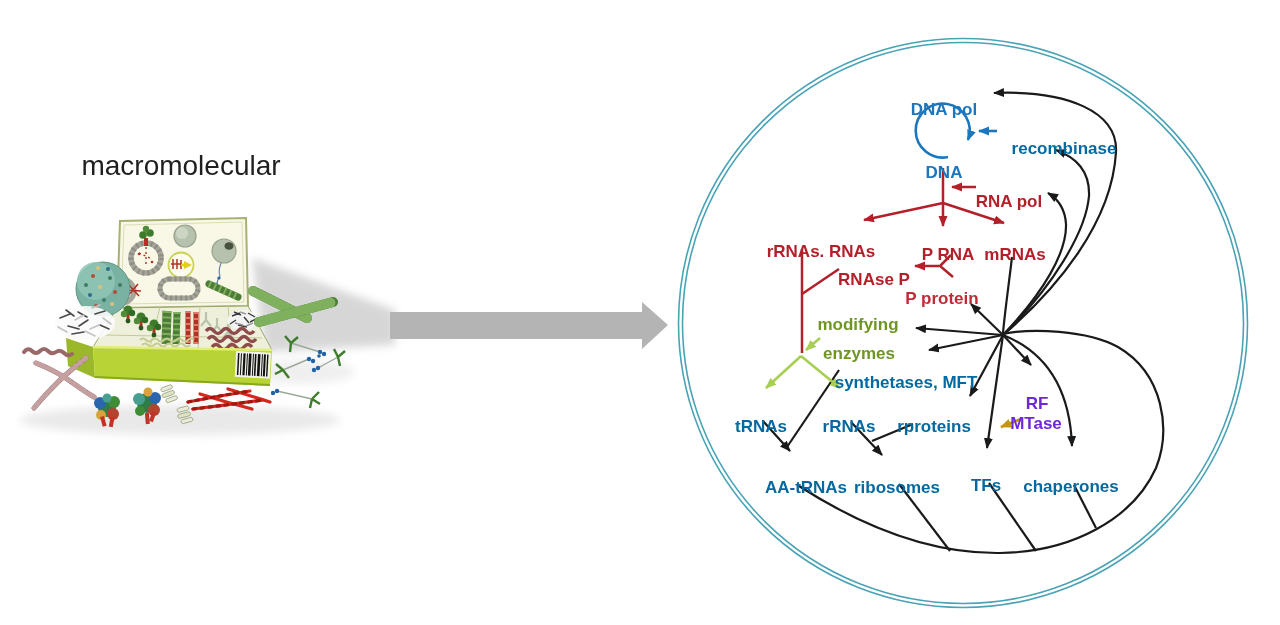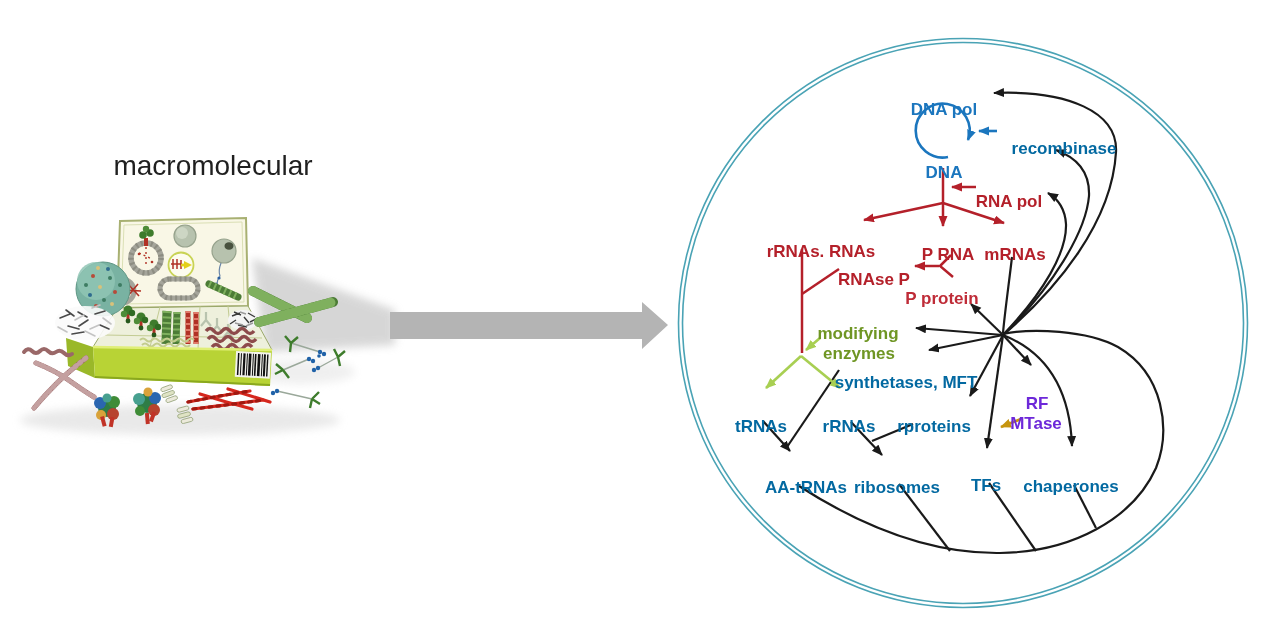--- a/index.html
+++ b/index.html
@@ -9,21 +9,21 @@
   .lbl{position:absolute;transform:translate(-50%,-50%);
        font:700 17px/1.1 "Liberation Sans",sans-serif;white-space:nowrap;margin-top:15px;}
   .c-blue{color:#1b76be}
   .c-red{color:#b4202a}
   .c-crimson{color:#bf2c38}
   .c-green{color:#6f9624}
   .c-gold{color:#6d28d9}
   .c-black{color:#0369a1}
   .title{position:absolute;left:181px;top:166px;transform:translate(-50%,-50%);
          font:400 28px/38px "Liberation Sans",sans-serif;color:#1f1f1f;
-         text-align:center;white-space:nowrap;margin-left:32px;}
+         text-align:center;white-space:nowrap;}
 </style>
 </head>
 <body>
 
 <div class="stage">
 
 <svg width="1280" height="625" viewBox="0 0 1280 625">
   <defs>
     <filter id="soft" x="-40%" y="-40%" width="180%" height="180%">
           <feGaussianBlur stdDeviation="4.5"></feGaussianBlur>
@@ -360,21 +360,21 @@
 
 <span class="lbl c-blue" style="left:944px;top:95px">DNA pol</span>
 <span class="lbl c-black" style="left:1064px;top:134px">recombinase</span>
 <span class="lbl c-blue" style="left:944px;top:158px">DNA</span>
 <span class="lbl c-red" style="left:1009px;top:187px">RNA pol</span>
 <span class="lbl c-red" style="left:821px;top:237px">rRNAs. RNAs</span>
 <span class="lbl c-red" style="left:948px;top:240px">P RNA</span>
 <span class="lbl c-red" style="left:1015px;top:240px">mRNAs</span>
 <span class="lbl c-red" style="left:874px;top:265px">RNAse P</span>
 <span class="lbl c-crimson" style="left:942px;top:284px">P protein</span>
-<span class="lbl c-green" style="left:858px;top:319px">modifying</span>
+<span class="lbl c-green" style="left:858px;top:310px">modifying</span>
 <span class="lbl c-green" style="left:859px;top:339px">enzymes</span>
 <span class="lbl c-black" style="left:906px;top:368px">synthetases, MFT</span>
 <span class="lbl c-black" style="left:761px;top:412px">tRNAs</span>
 <span class="lbl c-black" style="left:849px;top:412px">rRNAs</span>
 <span class="lbl c-black" style="left:934px;top:412px">rproteins</span>
 <span class="lbl c-gold" style="left:1037px;top:389px">RF</span>
 <span class="lbl c-gold" style="left:1036px;top:409px">MTase</span>
 <span class="lbl c-black" style="left:806px;top:473px">AA-tRNAs</span>
 <span class="lbl c-black" style="left:897px;top:473px">ribosomes</span>
 <span class="lbl c-black" style="left:986px;top:471px">TFs</span>

